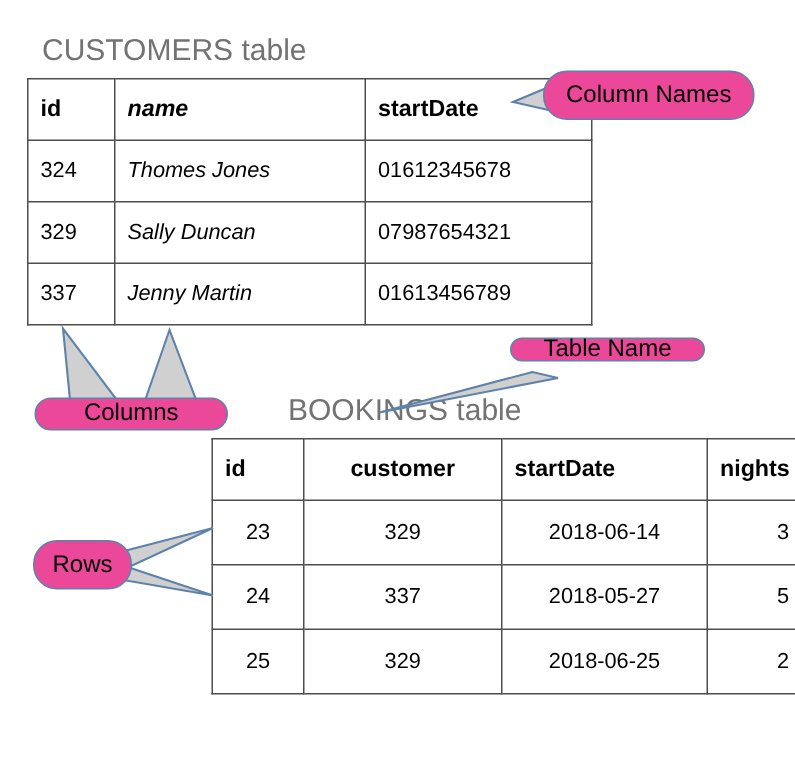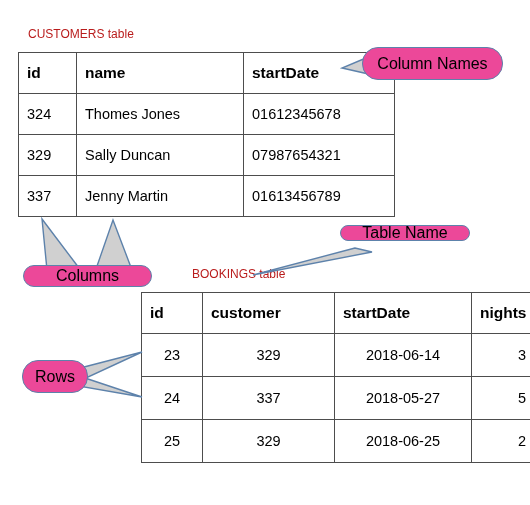--- a/index.html
+++ b/index.html
@@ -12,22 +12,22 @@
     width: 530px;
     height: 505px;
     background: #ffffff;
     font-family: "Liberation Sans", sans-serif;
     overflow: hidden;
   }
 
   
   .table-title {
     position: absolute;
-    font-size: 12px;
-    color: #b91c1c;
+    font-size: 20px;
+    color: #737373;
     white-space: nowrap;
     line-height: 20px;
   }
   #customers-title { left: 28px; top: 24px; }
   #bookings-title  { left: 192px; top: 264px; }
 
   
   .db-table {
     position: absolute;
     border-collapse: collapse;
@@ -45,33 +45,33 @@
   .db-table th {
     font-weight: bold;
     font-size: 15.5px;
     text-align: left;
   }
 
   
   #customers-table { left: 18px; top: 52px; width: 325px; }
   #customers-table th, #customers-table td { height: 40px; }
   #customers-table .c-id   { width: 41px; }
-  #customers-table .c-name { width: 150px; }
+  #customers-table .c-name { width: 150px; font-style: italic; }
   #customers-table .c-tel  { width: 134px; }
 
   
   #bookings-table { left: 141px; top: 292px; width: 363px; }
   #bookings-table th { height: 40px; }
   #bookings-table td { height: 42px; }
   #bookings-table .b-id   { width: 44px; text-align: center; }
   #bookings-table .b-cust { width: 115px; text-align: center; }
   #bookings-table .b-date { width: 120px; text-align: center; }
   #bookings-table .b-nights { width: 84px; text-align: center; }
   #bookings-table th.b-id   { text-align: left; }
-  #bookings-table th.b-cust { text-align: left; }
+  #bookings-table th.b-cust { text-align: center; }
   #bookings-table th.b-date { text-align: left; }
   #bookings-table th.b-nights { text-align: left; }
 
   
   .callout {
     position: absolute;
     display: flex;
     align-items: center;
     justify-content: center;
     background: #ec4899;

